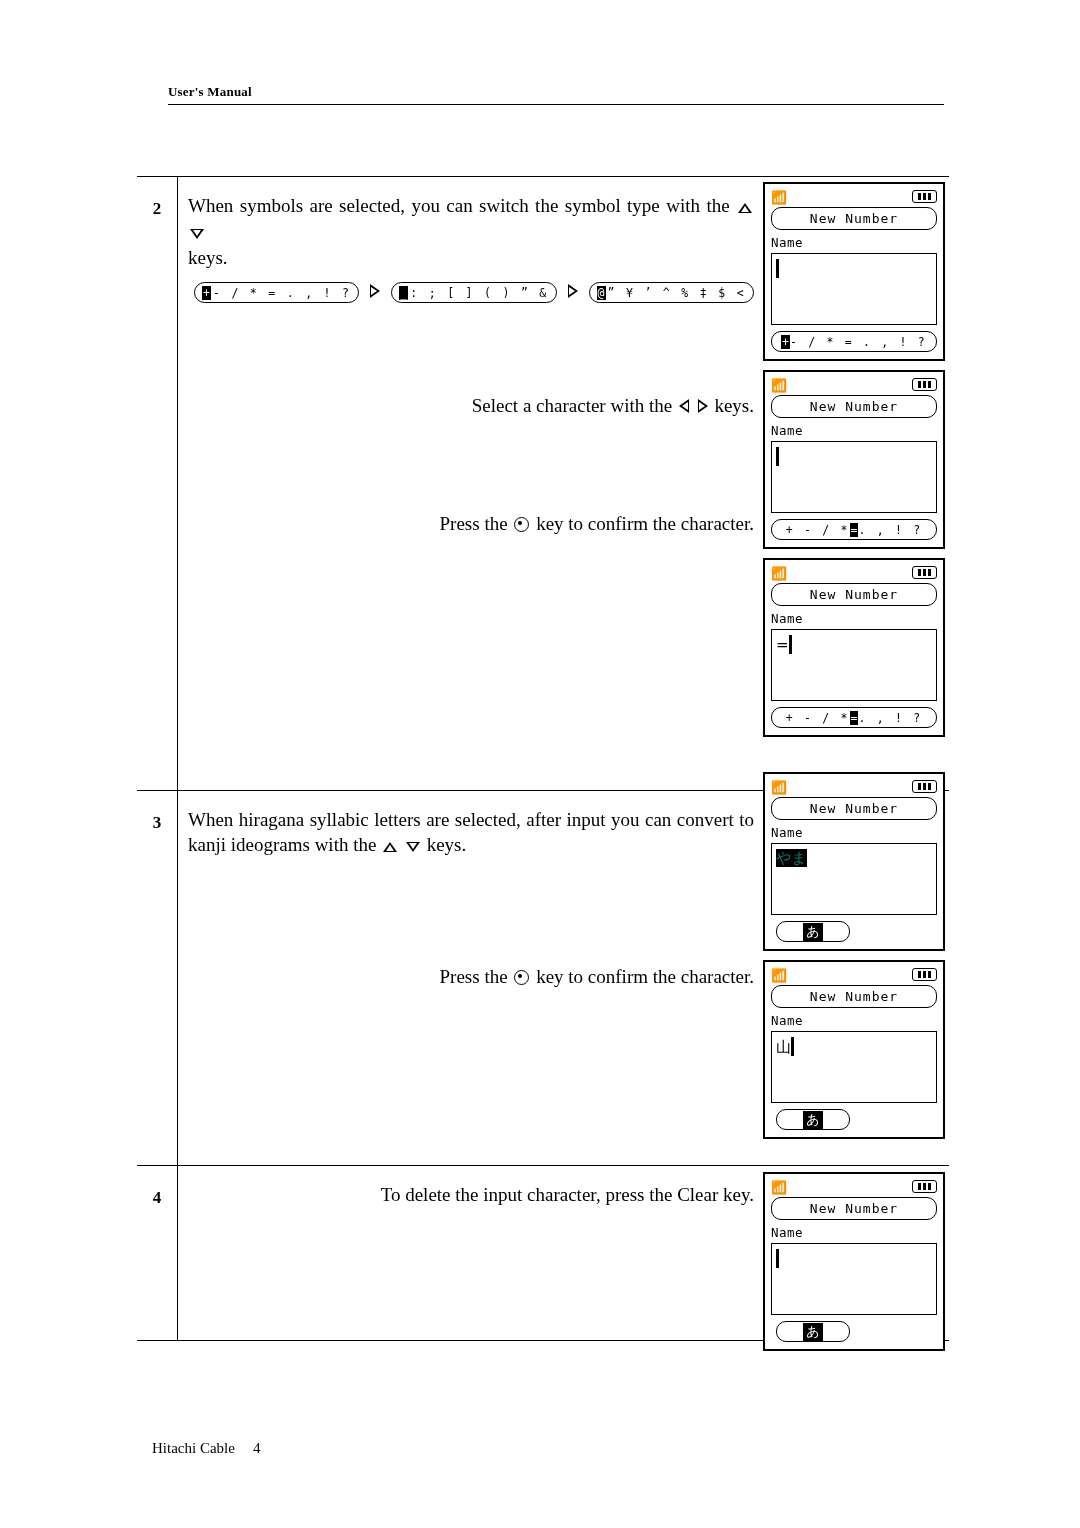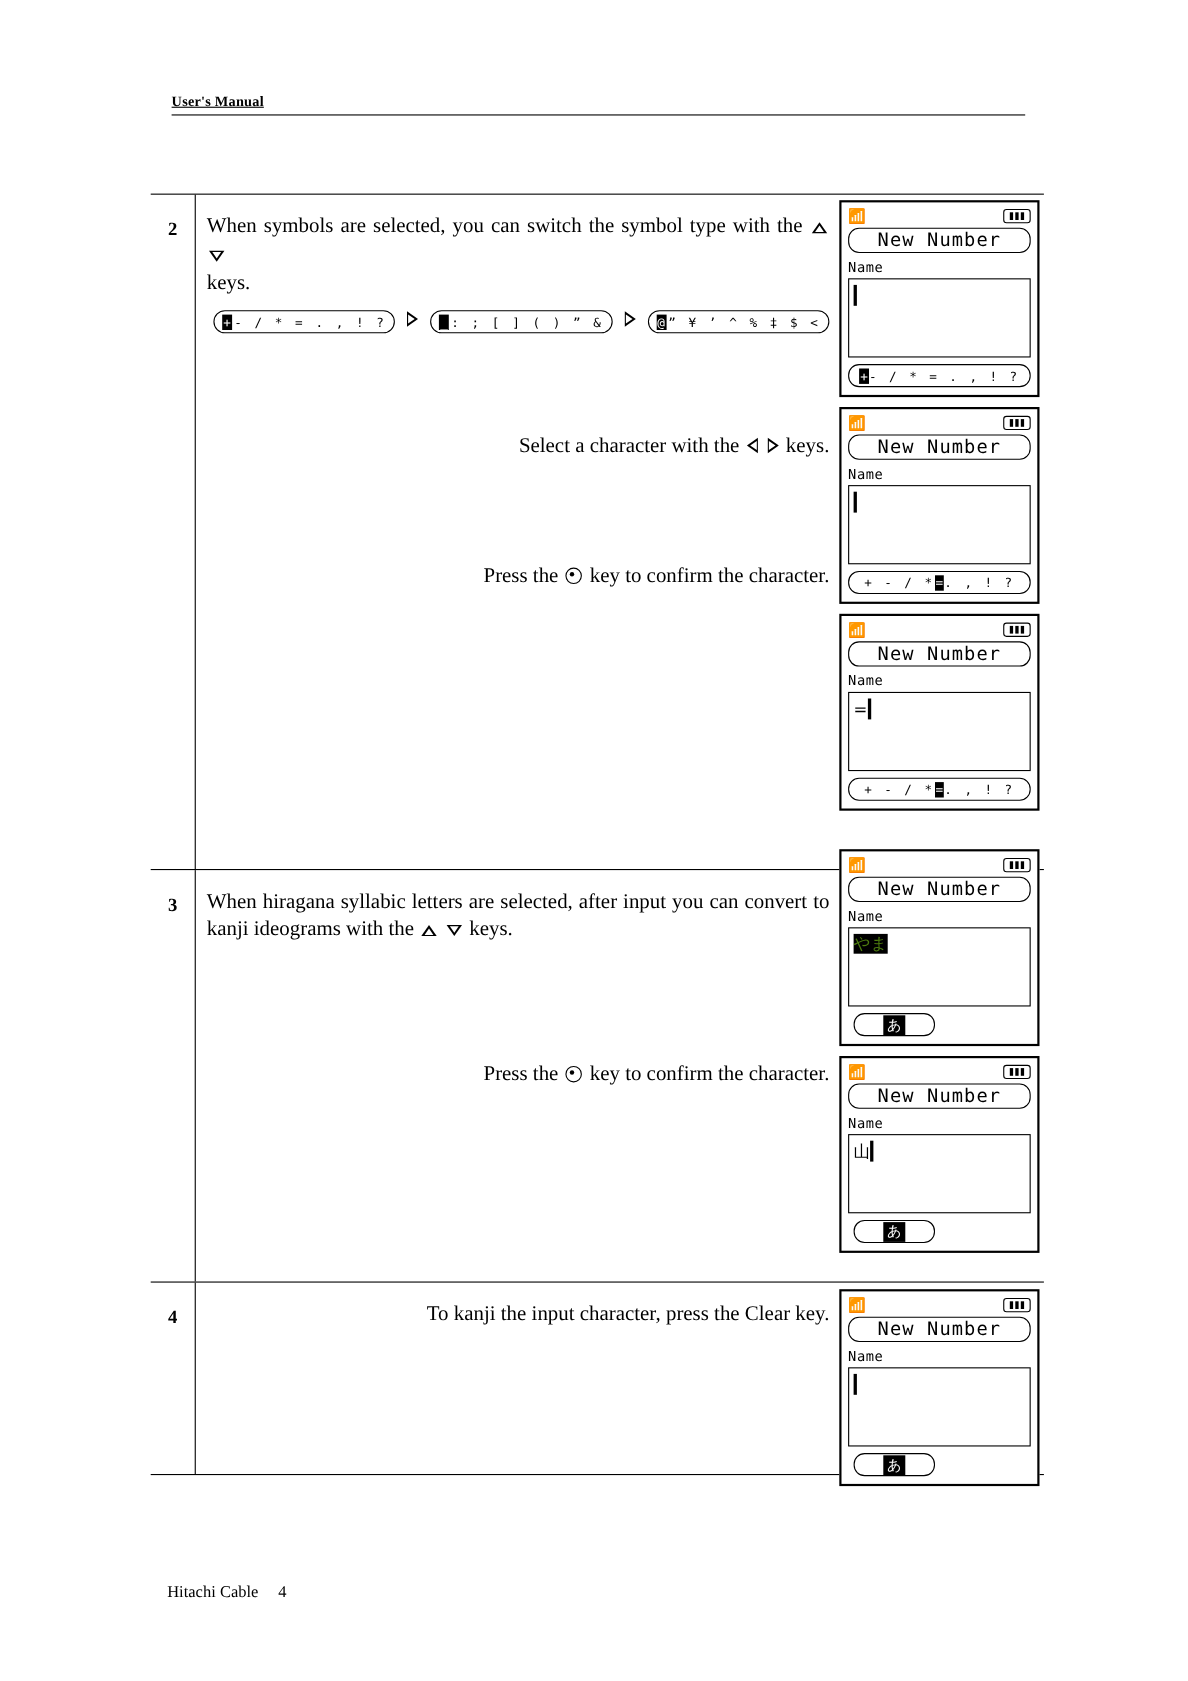--- a/index.html
+++ b/index.html
@@ -12,24 +12,23 @@
     height: 1528px;
     font-family: "Liberation Serif", serif;
     color: #000000;
     position: relative;
     overflow: hidden;
   }
 
   
   .page-header {
     position: absolute;
-    left: 156px;
+    left: 168px;
     top: 84px;
     width: 776px;
-    text-decoration: underline;
   }
   .page-header .hdr-text {
     font-family: "Liberation Serif", serif;
     font-weight: bold;
     font-size: 13px;
     letter-spacing: 0.2px;
   }
   .page-header .hdr-rule {
     margin-top: 4px;
     border-bottom: 1px solid #000;
@@ -240,21 +239,21 @@
     width: 3px; height: 7px;
     background: #000;
   }
   .title-bar {
     border: 1.6px solid #000;
     border-radius: 10px;
     height: 21px;
     display: flex;
     align-items: center;
     justify-content: center;
-    font-size: 17px;
+    font-size: 13px;
     letter-spacing: 1px;
     margin-bottom: 5px;
   }
   .field-label {
     font-size: 12.5px;
     letter-spacing: 0.5px;
     margin-bottom: 3px;
   }
   .text-area {
     border: 1.6px solid #000;
@@ -273,21 +272,21 @@
     vertical-align: -4px;
   }
   .ta-content {
     font-family: "DejaVu Sans", sans-serif;
     font-size: 15px;
     line-height: 19px;
     white-space: nowrap;
   }
   .ta-content .inv {
     background: #000;
-    color: #4d7c0f;
+    color: #0f766e;
   }
   .soft-bar {
     border: 1.6px solid #000;
     border-radius: 10px;
     height: 19px;
     display: flex;
     align-items: center;
     justify-content: center;
     font-family: "DejaVu Sans Mono", monospace;
     font-size: 11.5px;
@@ -394,21 +393,21 @@
         <span>key to confirm the character.</span>
       </div>
 
     </div>
   </div>
 
   <div class="step-row" style="height:175px;">
     <div class="step-num">4</div>
     <div class="step-body">
       <div class="instr nowrap">
-        <span>To kanji the input character, press the Clear key.</span>
+        <span>To delete the input character, press the Clear key.</span>
       </div>
     </div>
   </div>
 
 </div>
 
 <div class="phone" style="left:763px; top:182px;">
   <div class="phone-status">
     <span class="signal">
       <span class="ant">📶</span>

